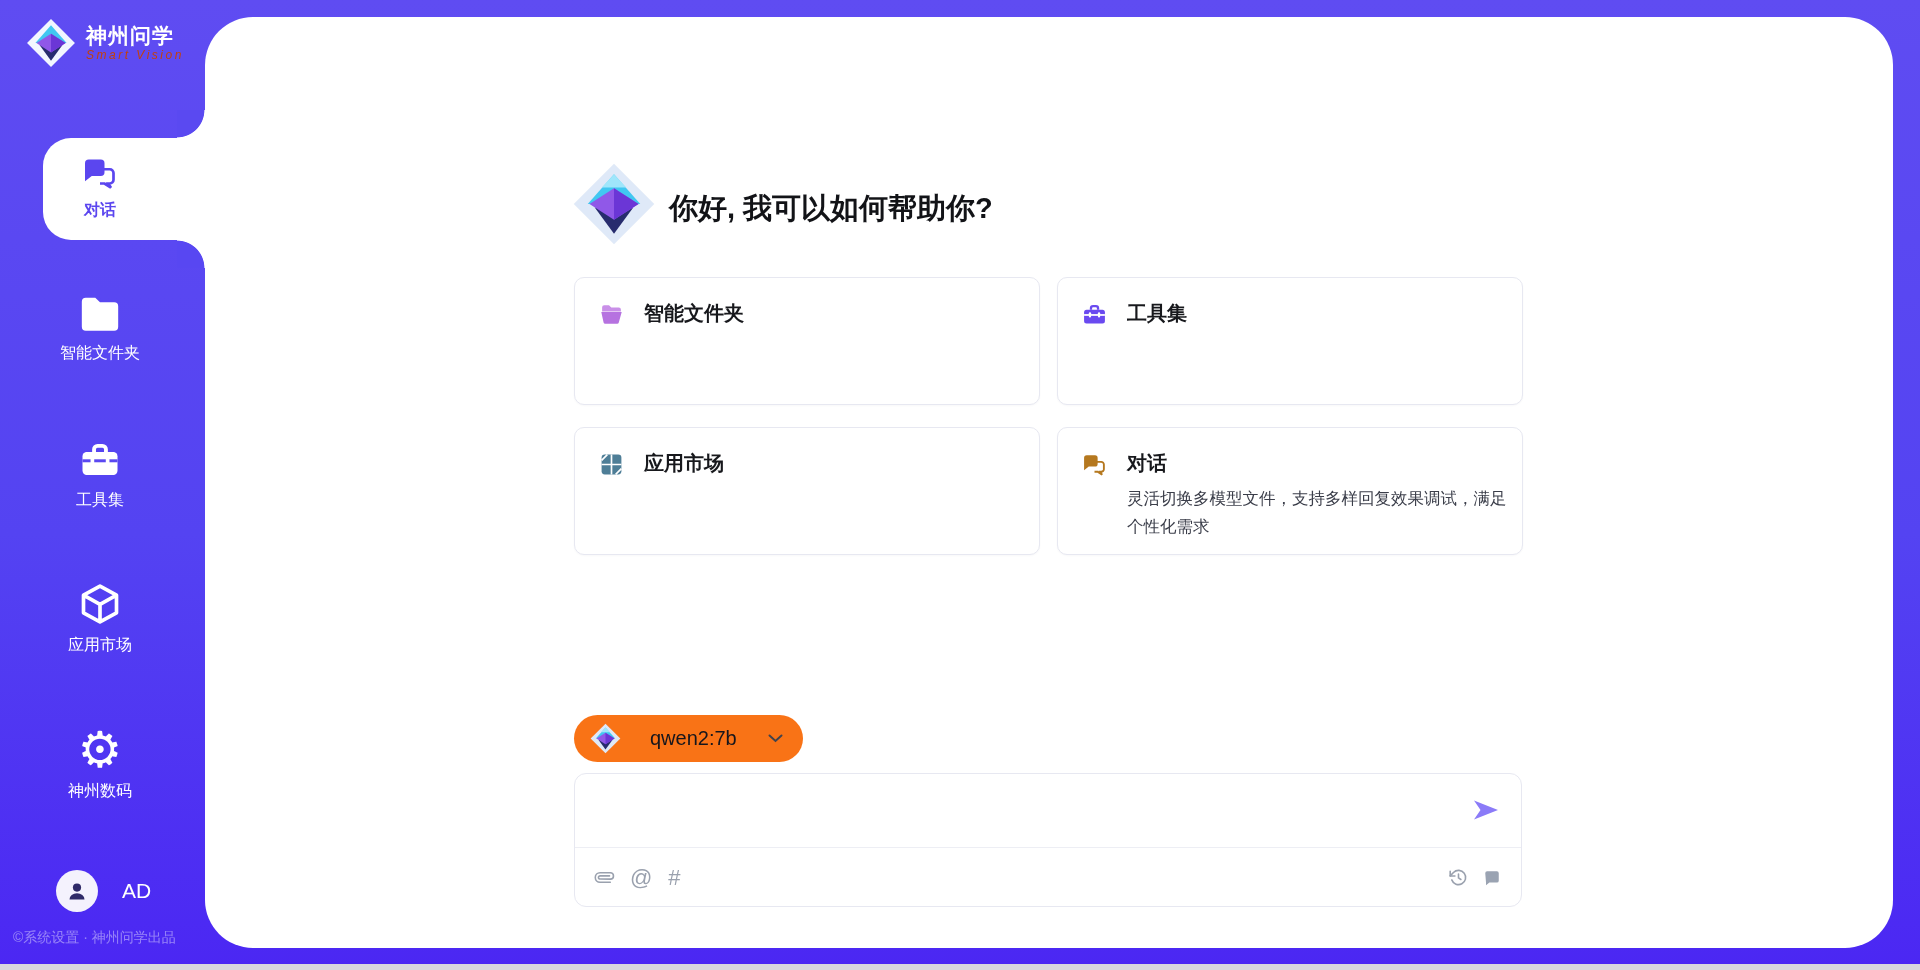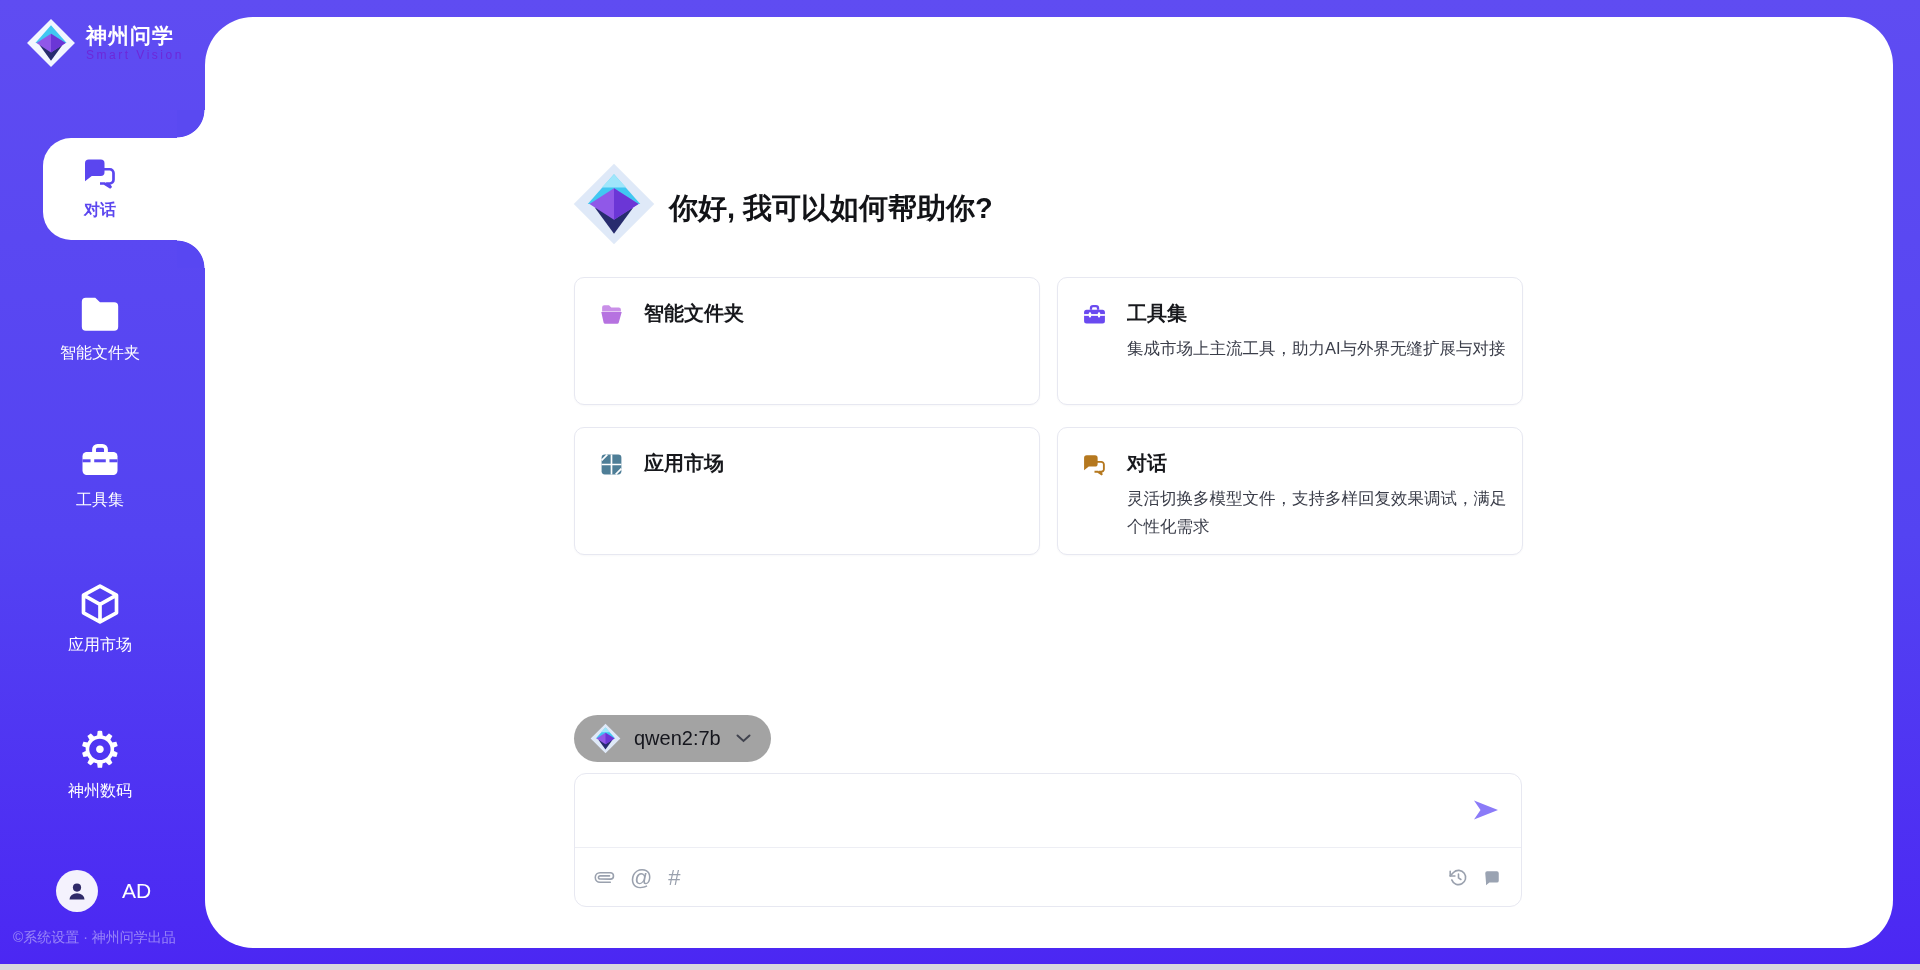--- a/index.html
+++ b/index.html
@@ -13,21 +13,21 @@
   
   .main-panel { position:absolute; left:205px; top:17px; width:1688px; height:931px;
                 background:#ffffff; border-radius:48px; }
 
   
   .sidebar { position:absolute; left:0; top:0; width:205px; height:964px; }
 
   .brand { position:absolute; left:26px; top:18px; display:flex; align-items:center; gap:10px; }
   .brand-logo { width:50px; height:50px; }
   .brand-title { color:#fff; font-size:21px; font-weight:bold; letter-spacing:1px; line-height:24px; }
-  .brand-sub { color:#6d28d9; font-size:12px; letter-spacing:2.5px; }
+  .brand-sub { color:#c2410c; font-size:12px; letter-spacing:2.5px;font-style:italic; }
 
   
   .bump { position:absolute; left:43px; top:138px; width:162px; height:102px;
           background:#fff; border-radius:28px 0 0 28px; }
   .merge { position:absolute; width:28px; height:28px; left:177px; }
   .merge-top    { top:110px; background:radial-gradient(circle at 0 0,   #5a49f1 0 27px, #fff 27.8px); }
   .merge-bottom { top:240px; background:radial-gradient(circle at 0 100%,#5847f2 0 27px, #fff 27.8px); }
 
   .nav-item { position:absolute; left:0; width:200px; height:90px; display:flex;
               flex-direction:column; align-items:center; justify-content:center; gap:9px; cursor:pointer; }
@@ -49,21 +49,21 @@
 
   .cards { position:absolute; left:369px; top:260px; width:950px;
            display:grid; grid-template-columns:466px 466px; grid-auto-rows:128px; column-gap:17px; row-gap:22px; }
   .card { position:relative; background:#fff; border:1px solid #e7e8f1; border-radius:10px;
           box-shadow:0 1px 2px rgba(20,20,60,0.03); cursor:pointer; }
   .card-icon { position:absolute; left:24px; top:24px; width:25px; height:25px; }
   .card-title { position:absolute; left:69px; top:22px; font-size:20px; font-weight:bold; color:#17181c; }
   .card-desc { position:absolute; left:69px; top:56px; width:382px; font-size:16.5px; line-height:28px; color:#3b3e4a; }
 
   .model-pill { position:absolute; left:369px; top:698px; height:47px; border-radius:24px;
-                background:#a3a3a3; display:flex; align-items:center; padding:0 20px 0 16px; gap:13px; cursor:pointer;justify-content:space-between; }
+                background:#f97316; display:flex; align-items:center; padding:0 20px 0 16px; gap:29px; cursor:pointer;justify-content:space-between; }
   .pill-logo { width:31px; height:31px; }
   .pill-text { font-size:20px; color:#15161d; }
   .pill-chevron { margin-left:2px; display:flex; }
 
   .composer { position:absolute; left:369px; top:756px; width:948px; height:134px;
               border:1px solid #e7e8f1; border-radius:12px; background:#fff; }
   .composer textarea { position:absolute; left:0; top:0; width:100%; height:72px; border:none; outline:none; resize:none;
               padding:15px 60px 0 21px; font-size:19px; font-family:inherit; color:#333; background:transparent; }
   .composer textarea::placeholder { color:#a8aeb9; }
   .send-btn { position:absolute; right:22px; top:24px; width:26px; height:24px; cursor:pointer; }
@@ -204,21 +204,20 @@
 
     <div class="card">
       <svg class="card-icon" viewBox="0 0 24 24">
         <rect x="2" y="7.4" width="20" height="13.2" rx="2.4" fill="#6a4af0"></rect>
         <path d="M8.6 7.4V5.9a2 2 0 0 1 2-2h2.8a2 2 0 0 1 2 2v1.5" fill="none" stroke="#6a4af0" stroke-width="2.2"></path>
         <rect x="2" y="11.6" width="20" height="1.7" fill="#fff"></rect>
         <rect x="6.6" y="9.9" width="2.1" height="5" rx="1" fill="#fff"></rect>
         <rect x="15.3" y="9.9" width="2.1" height="5" rx="1" fill="#fff"></rect>
       </svg>
       <div class="card-title">工具集</div>
-      <div class="card-desc">集成市场上主流工具，助力AI与外界无缝扩展与对接</div>
     </div>
 
     <div class="card">
       <svg class="card-icon" viewBox="0 0 24 24">
         <rect x="2.5" y="2.5" width="19" height="19" rx="3" fill="#4e7e97"></rect>
         <path d="M12 2.5v19 M2.5 12h19 M8 2.5 2.5 8 M21.5 16 16 21.5" stroke="#fff" stroke-width="1.6" fill="none"></path>
       </svg>
       <div class="card-title">应用市场</div>
     </div>
 

